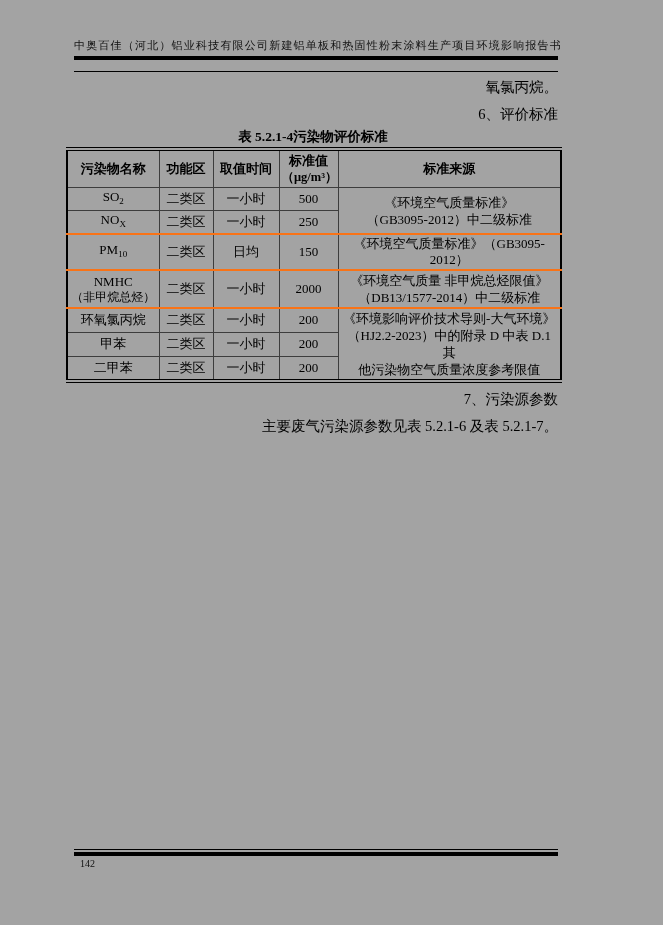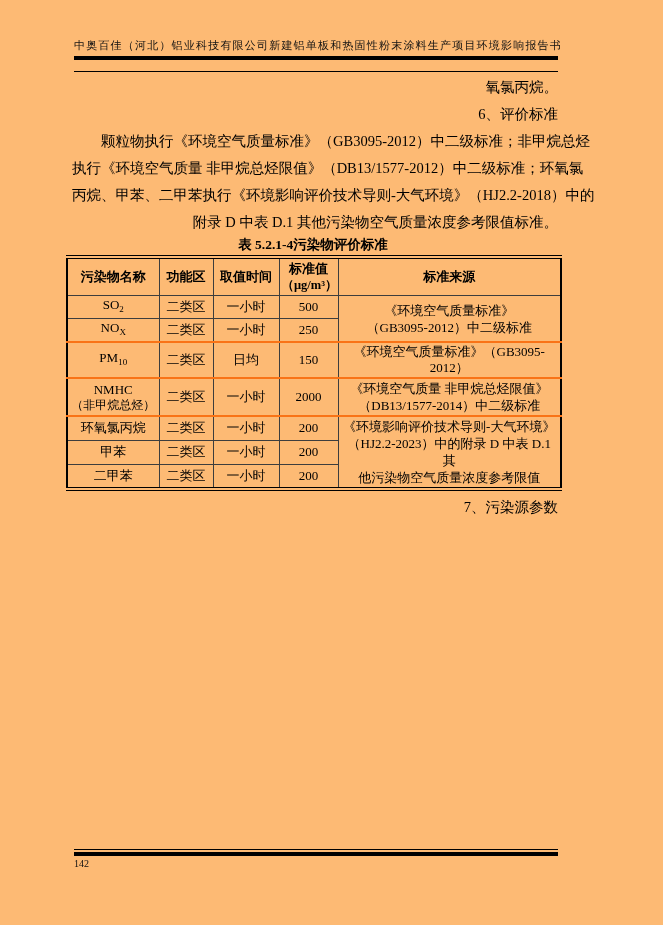--- a/index.html
+++ b/index.html
@@ -1,38 +1,38 @@
 <!DOCTYPE html>
 <html><head>
 <meta charset="utf-8">
 <style>
   html,body{margin:0;padding:0;background:#ffffff;}
   .page{
     position:relative;
     width:663px;height:925px;
-    background:#fdba74;
+    background:#a3a3a3;
     overflow:hidden;
     font-family:"Liberation Serif","DejaVu Serif",serif;
     color:#000;
   }
   
   .header-title{
     position:absolute;top:38px;left:74px;width:484px;
     text-align:center;
     font-size:11px;letter-spacing:1.2px;
     white-space:nowrap;
     color:#111;
   }
   .rule{position:absolute;left:74px;width:484px;background:#000;}
   .rule-header-thick{top:56px;height:4px;}
   .rule-header-thin{top:71px;height:1px;}
   .rule-footer-thin{top:849px;height:1px;}
   .rule-footer-thick{top:852px;height:4px;}
   .page-number{
-    position:absolute;top:858px;left:74px;
+    position:absolute;top:858px;left:80px;
     font-size:10px;color:#111;
   }
   
   .content{
     position:absolute;top:74px;left:72px;width:486px;
     font-size:14.5px;line-height:27px;
   }
   .bodyline{white-space:nowrap;text-align:right;}
   .indent2{text-indent:29px;}
   .indent-small{text-indent:5px;}
@@ -85,26 +85,20 @@
 
   <div class="header-title">中奥百佳（河北）铝业科技有限公司新建铝单板和热固性粉末涂料生产项目环境影响报告书</div>
   <div class="rule rule-header-thick"></div>
   <div class="rule rule-header-thin"></div>
 
   <div class="content">
 
     <div class="bodyline">氧氯丙烷。</div>
     <div class="bodyline indent2">6、评价标准</div>
 
-    <div>
-      <div class="bodyline indent2">颗粒物执行《环境空气质量标准》（GB3095-2012）中二级标准；非甲烷总烃</div>
-      <div class="bodyline">执行《环境空气质量 非甲烷总烃限值》（DB13/1577-2012）中二级标准；环氧氯</div>
-      <div class="bodyline">丙烷、甲苯、二甲苯执行《环境影响评价技术导则-大气环境》（HJ2.2-2018）中的</div>
-      <div class="bodyline">附录 D 中表 D.1 其他污染物空气质量浓度参考限值标准。</div>
-    </div>
 
     <div class="tbl-caption">
       <span class="cap-label">表 5.2.1-4</span><span>污染物评价标准</span>
     </div>
 
     <table class="ptable">
       <colgroup>
         <col style="width:92px">
           <col style="width:54px">
           <col style="width:66px">
@@ -185,19 +179,20 @@
         <tr class="r">
           <td>二甲苯</td>
           <td>二类区</td>
           <td>一小时</td>
           <td>200</td>
         </tr>
       </tbody>
     </table>
 
     <div class="bodyline indent-small sec7">7、污染源参数</div>
+    <div class="bodyline indent2">主要废气污染源参数见表 5.2.1-6 及表 5.2.1-7。</div>
   </div>
 
   <div class="rule rule-footer-thin"></div>
   <div class="rule rule-footer-thick"></div>
   <div class="page-number">142</div>
 
 </div>
 
 </body></html>

